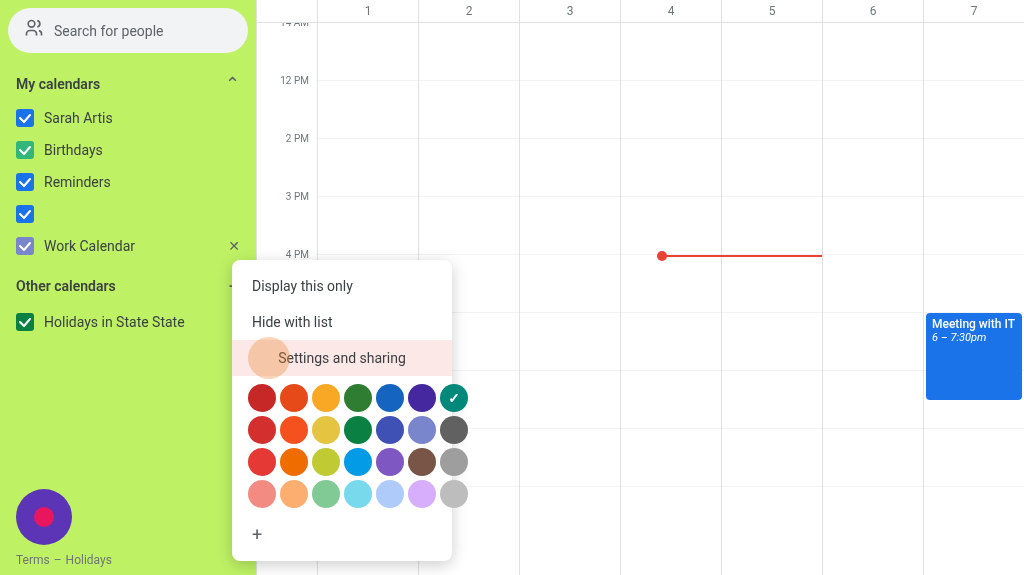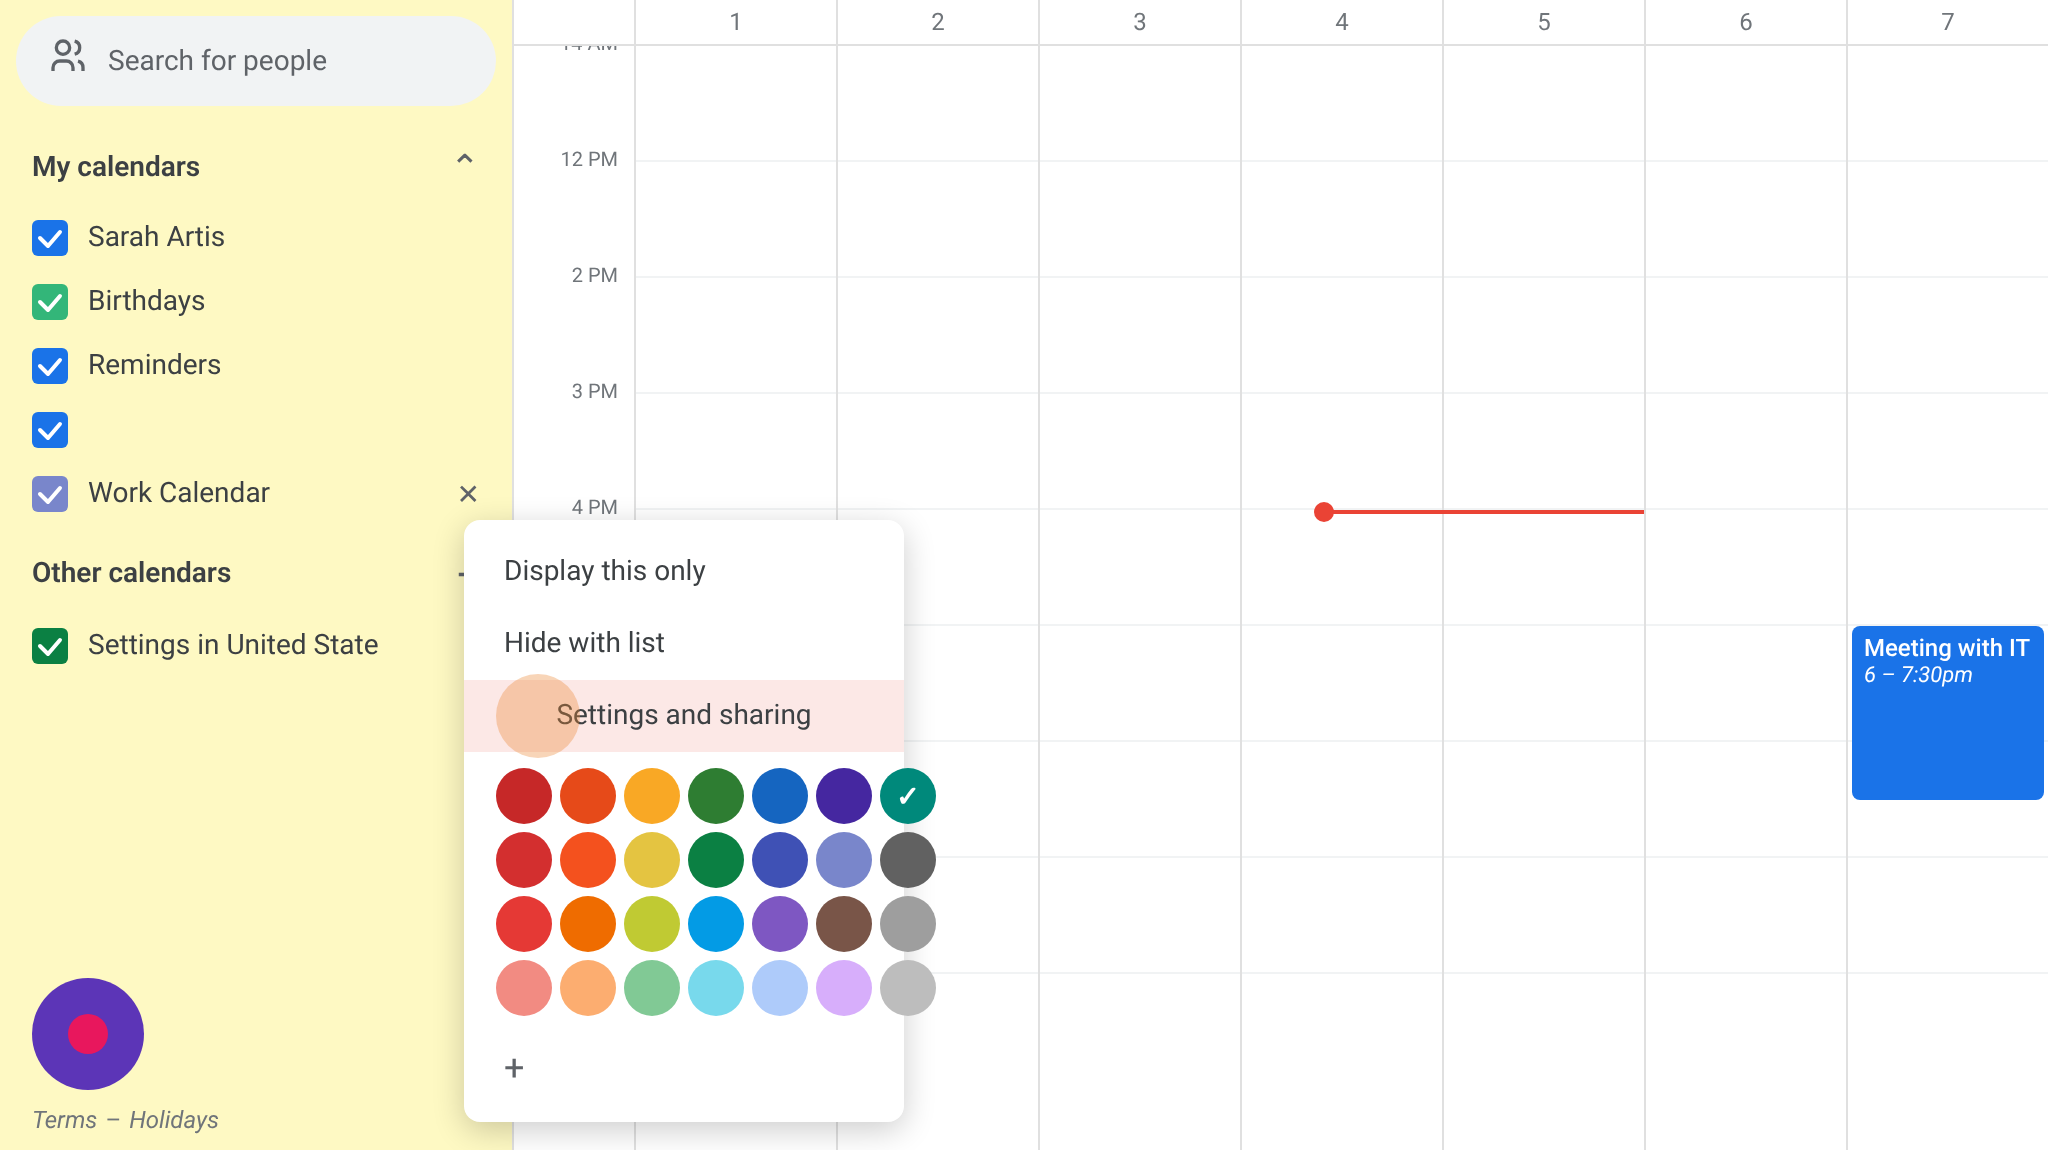--- a/index.html
+++ b/index.html
@@ -10,21 +10,21 @@
       height: 575px;
       overflow: hidden;
       display: flex;
     }
 
     
     .sidebar {
       width: 256px;
       min-width: 256px;
       height: 575px;
-      background: #fef9c3;
+      background: #bef264;
       display: flex;
       flex-direction: column;
       padding: 0 8px;
       position: relative;
       z-index: 10;
     }
 
     .search-people {
       display: flex;
       align-items: center;
@@ -124,21 +124,20 @@
       align-items: center;
       padding: 4px 8px 8px 8px;
       font-size: 12px;
       color: #70757a;
       gap: 4px;
     }
     .terms-link {
       color: #70757a;
       text-decoration: none;
       cursor: pointer;
-      font-style: italic;
     }
 
     
     .calendar-area {
       flex: 1;
       display: flex;
       flex-direction: column;
       border-left: 1px solid #e0e0e0;
       overflow: hidden;
     }
@@ -372,21 +371,21 @@
     <span class="section-title">Other calendars</span>
     <span style="color:#5f6368;font-size:20px;cursor:pointer;">+</span>
   </div>
 
   <div class="calendar-item">
     <span class="checkbox" style="background:#0b8043;">
       <svg viewBox="0 0 14 14" fill="none">
           <path d="M2 7l4 4 6-7" stroke="#fff" stroke-width="2" stroke-linecap="round" stroke-linejoin="round"></path>
         </svg>
     </span>
-    <span class="calendar-item-name">Settings in United State</span>
+    <span class="calendar-item-name">Holidays in State State</span>
   </div>
 
   <div style="flex:1;"></div>
 
   <div class="avatar">
     <div class="avatar-inner"></div>
   </div>
 
   <div class="terms-bar">
     <span class="terms-link">Terms</span>

